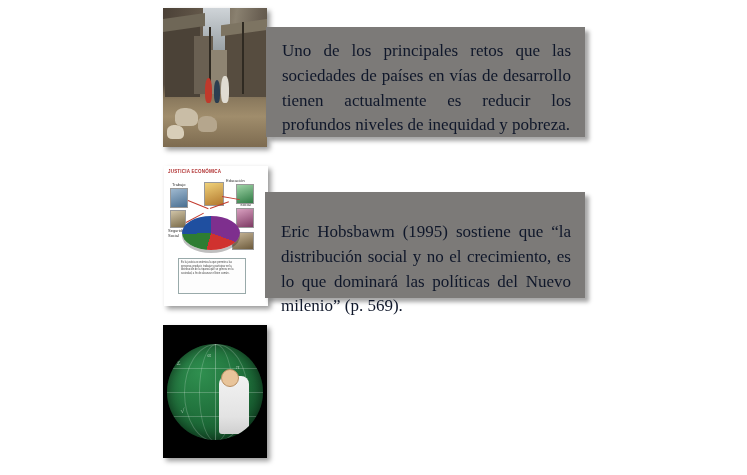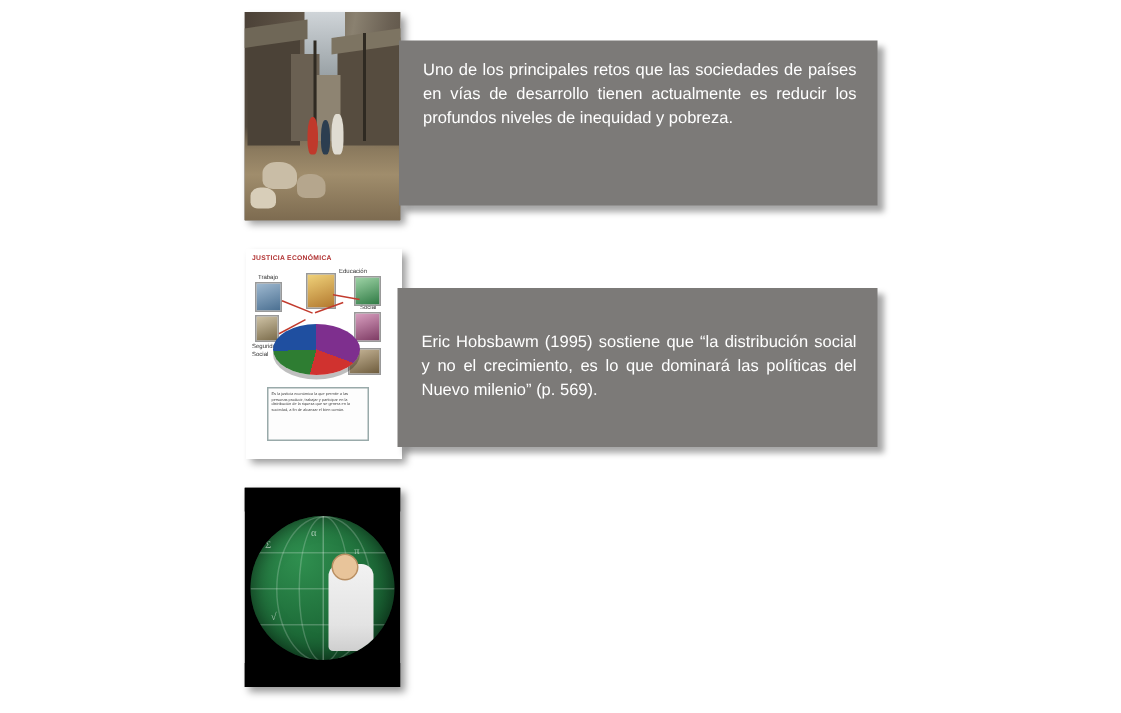--- a/index.html
+++ b/index.html
@@ -30,28 +30,29 @@
   }
 
   
   .panel {
     position: absolute;
     background: #7c7a78;
     box-shadow: 4px 4px 4px rgba(0,0,0,0.35);
     box-sizing: border-box;
   }
   .panel-text {
-    color: #ffffff;
-    font-size: 11px;
+    color: #0f172a;
+    font-size: 17px;
     line-height: 1.46;
     text-align: justify;
     text-justify: inter-word;
     padding: 0;
     margin: 0;
     display: block;
+    font-family: Liberation Serif, serif;
   }
 
   
   .imgframe {
     position: absolute;
     background: #ffffff;
     box-shadow: 3px 3px 5px rgba(0,0,0,0.4);
     overflow: hidden;
     box-sizing: border-box;
   }

